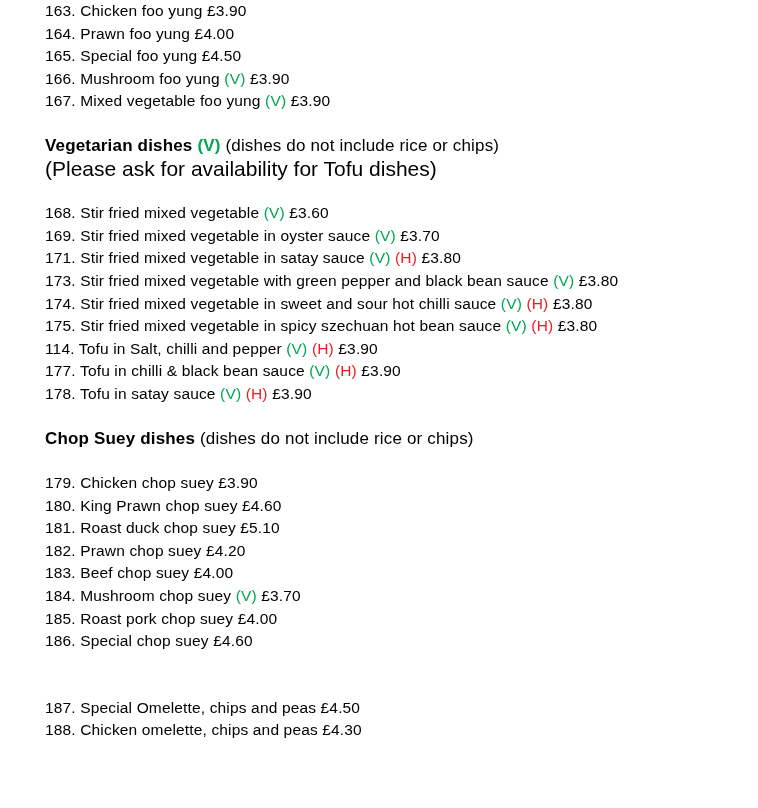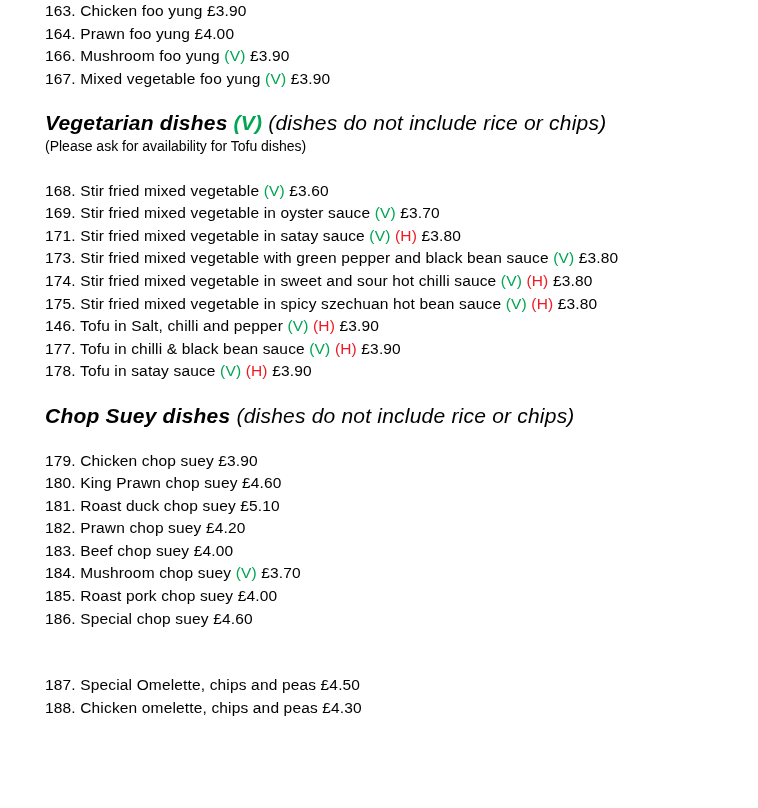--- a/index.html
+++ b/index.html
@@ -27,61 +27,61 @@
     top: 0px;
     width: 700px;
   }
   .item {
     font-size: 15.5px;
     line-height: 22.6px;
     white-space: nowrap;
     letter-spacing: 0.01em;
   }
   .section-head {
-    font-size: 21px;
+    font-size: 17px;
     line-height: 22.6px;
     white-space: nowrap;
     letter-spacing: 0.01em;
-    font-style: italic;
   }
   .section-head .bold {
     font-weight: bold;
   }
   .v-tag {
     color: #00a651;
   }
   .h-tag {
     color: #ed1c24;
   }
   .note {
-    font-size: 14px;
+    font-size: 21px;
     line-height: 22.6px;
     white-space: nowrap;
   }
 </style>
 </head>
 <body>
 
 <div class="page">
   <div class="content" id="menu-content">
       <div class="item"><span>163. </span><span>Chicken foo yung</span><span> £3.90</span></div>
       <div class="item"><span>164. </span><span>Prawn foo yung</span><span> £4.00</span></div>
+      <div class="item"><span>165. </span><span>Special foo yung</span><span> £4.50</span></div>
       <div class="item"><span>166. </span><span>Mushroom foo yung</span> <span class="v-tag">(V)</span><span> £3.90</span></div>
       <div class="item"><span>167. </span><span>Mixed vegetable foo yung</span> <span class="v-tag">(V)</span><span> £3.90</span></div>
       <div style="height: 22px;"></div>
       <div class="section-head"><span class="bold">Vegetarian dishes</span> <span class="v-tag bold">(V)</span><span> (dishes do not include rice or chips)</span></div>
       <div class="note">(Please ask for availability for Tofu dishes)</div>
       <div style="height: 22px;"></div>
       <div class="item"><span>168. </span><span>Stir fried mixed vegetable</span> <span class="v-tag">(V)</span><span> £3.60</span></div>
       <div class="item"><span>169. </span><span>Stir fried mixed vegetable in oyster sauce</span> <span class="v-tag">(V)</span><span> £3.70</span></div>
       <div class="item"><span>171. </span><span>Stir fried mixed vegetable in satay sauce</span> <span class="v-tag">(V)</span> <span class="h-tag">(H)</span><span> £3.80</span></div>
       <div class="item"><span>173. </span><span>Stir fried mixed vegetable with green pepper and black bean sauce</span> <span class="v-tag">(V)</span><span> £3.80</span></div>
       <div class="item"><span>174. </span><span>Stir fried mixed vegetable in sweet and sour hot chilli sauce</span> <span class="v-tag">(V)</span> <span class="h-tag">(H)</span><span> £3.80</span></div>
       <div class="item"><span>175. </span><span>Stir fried mixed vegetable in spicy szechuan hot bean sauce</span> <span class="v-tag">(V)</span> <span class="h-tag">(H)</span><span> £3.80</span></div>
-      <div class="item"><span>146. </span><span>Tofu in Salt, chilli and pepper</span> <span class="v-tag">(V)</span> <span class="h-tag">(H)</span><span> £3.90</span></div>
+      <div class="item"><span>114. </span><span>Tofu in Salt, chilli and pepper</span> <span class="v-tag">(V)</span> <span class="h-tag">(H)</span><span> £3.90</span></div>
       <div class="item"><span>177. </span><span>Tofu in chilli &amp; black bean sauce</span> <span class="v-tag">(V)</span> <span class="h-tag">(H)</span><span> £3.90</span></div>
       <div class="item"><span>178. </span><span>Tofu in satay sauce</span> <span class="v-tag">(V)</span> <span class="h-tag">(H)</span><span> £3.90</span></div>
       <div style="height: 22px;"></div>
       <div class="section-head"><span class="bold">Chop Suey dishes</span><span> (dishes do not include rice or chips)</span></div>
       <div style="height: 22px;"></div>
       <div class="item"><span>179. </span><span>Chicken chop suey</span><span> £3.90</span></div>
       <div class="item"><span>180. </span><span>King Prawn chop suey</span><span> £4.60</span></div>
       <div class="item"><span>181. </span><span>Roast duck chop suey</span><span> £5.10</span></div>
       <div class="item"><span>182. </span><span>Prawn chop suey</span><span> £4.20</span></div>
       <div class="item"><span>183. </span><span>Beef chop suey</span><span> £4.00</span></div>

